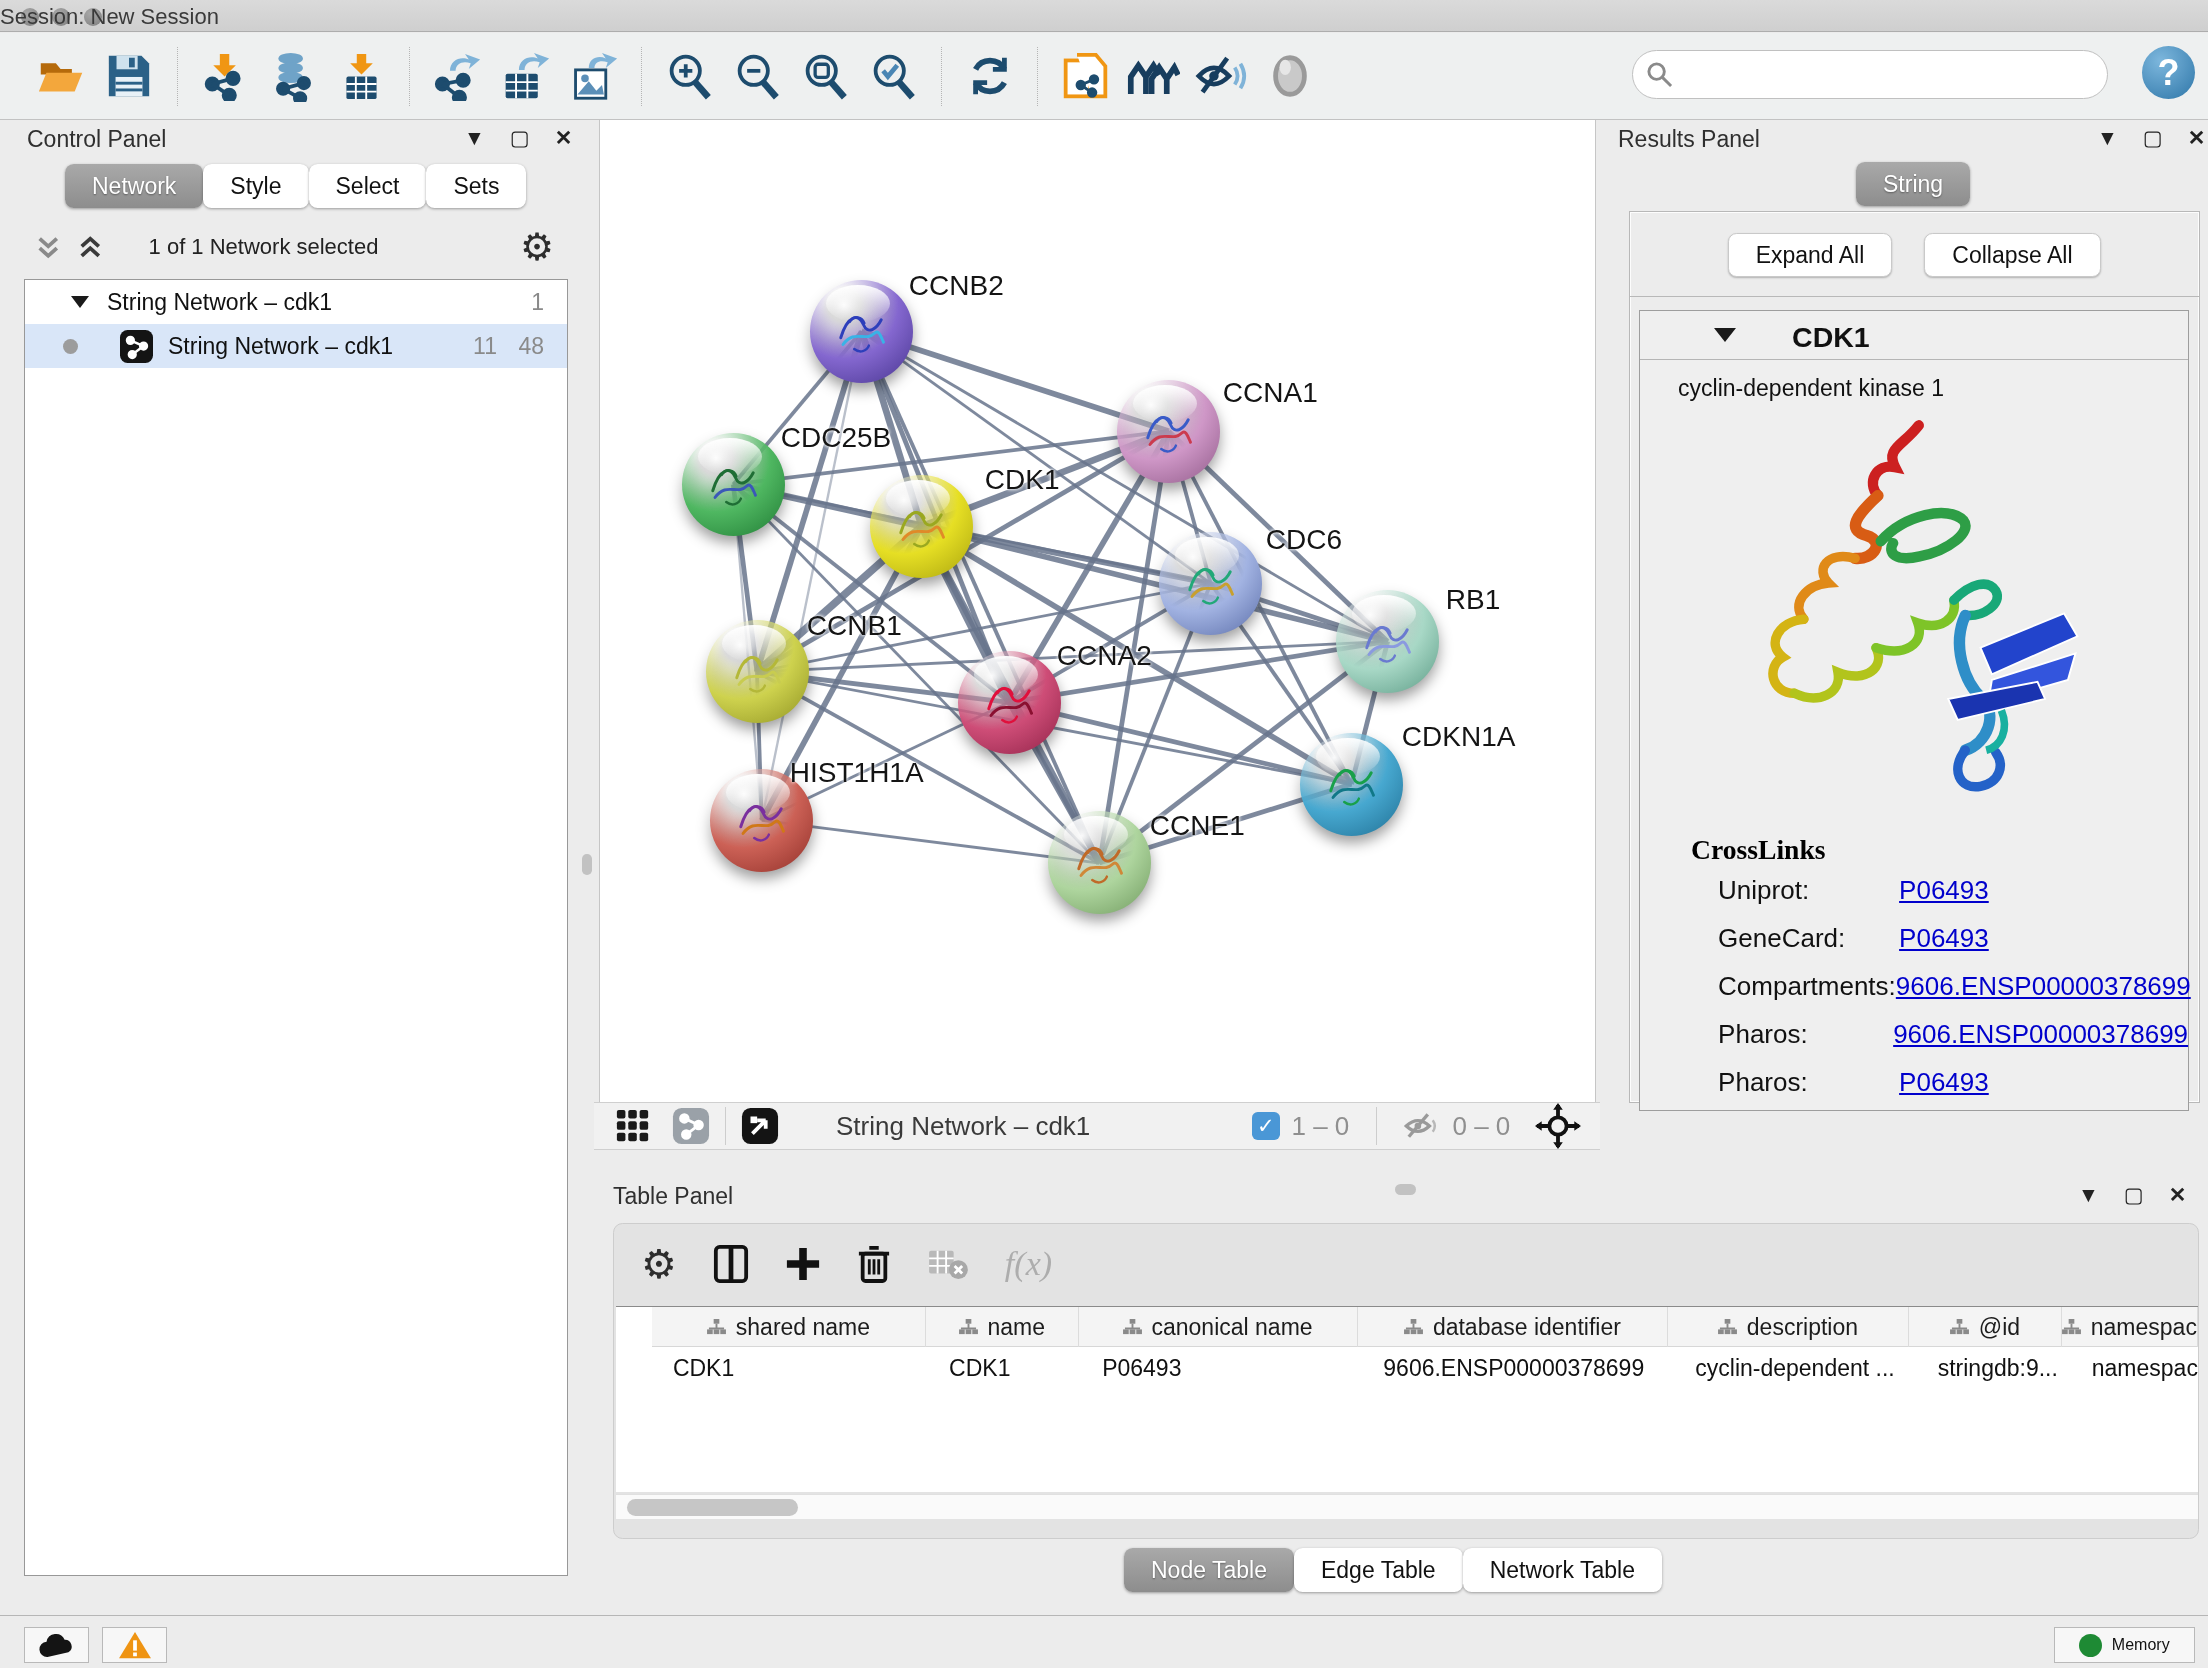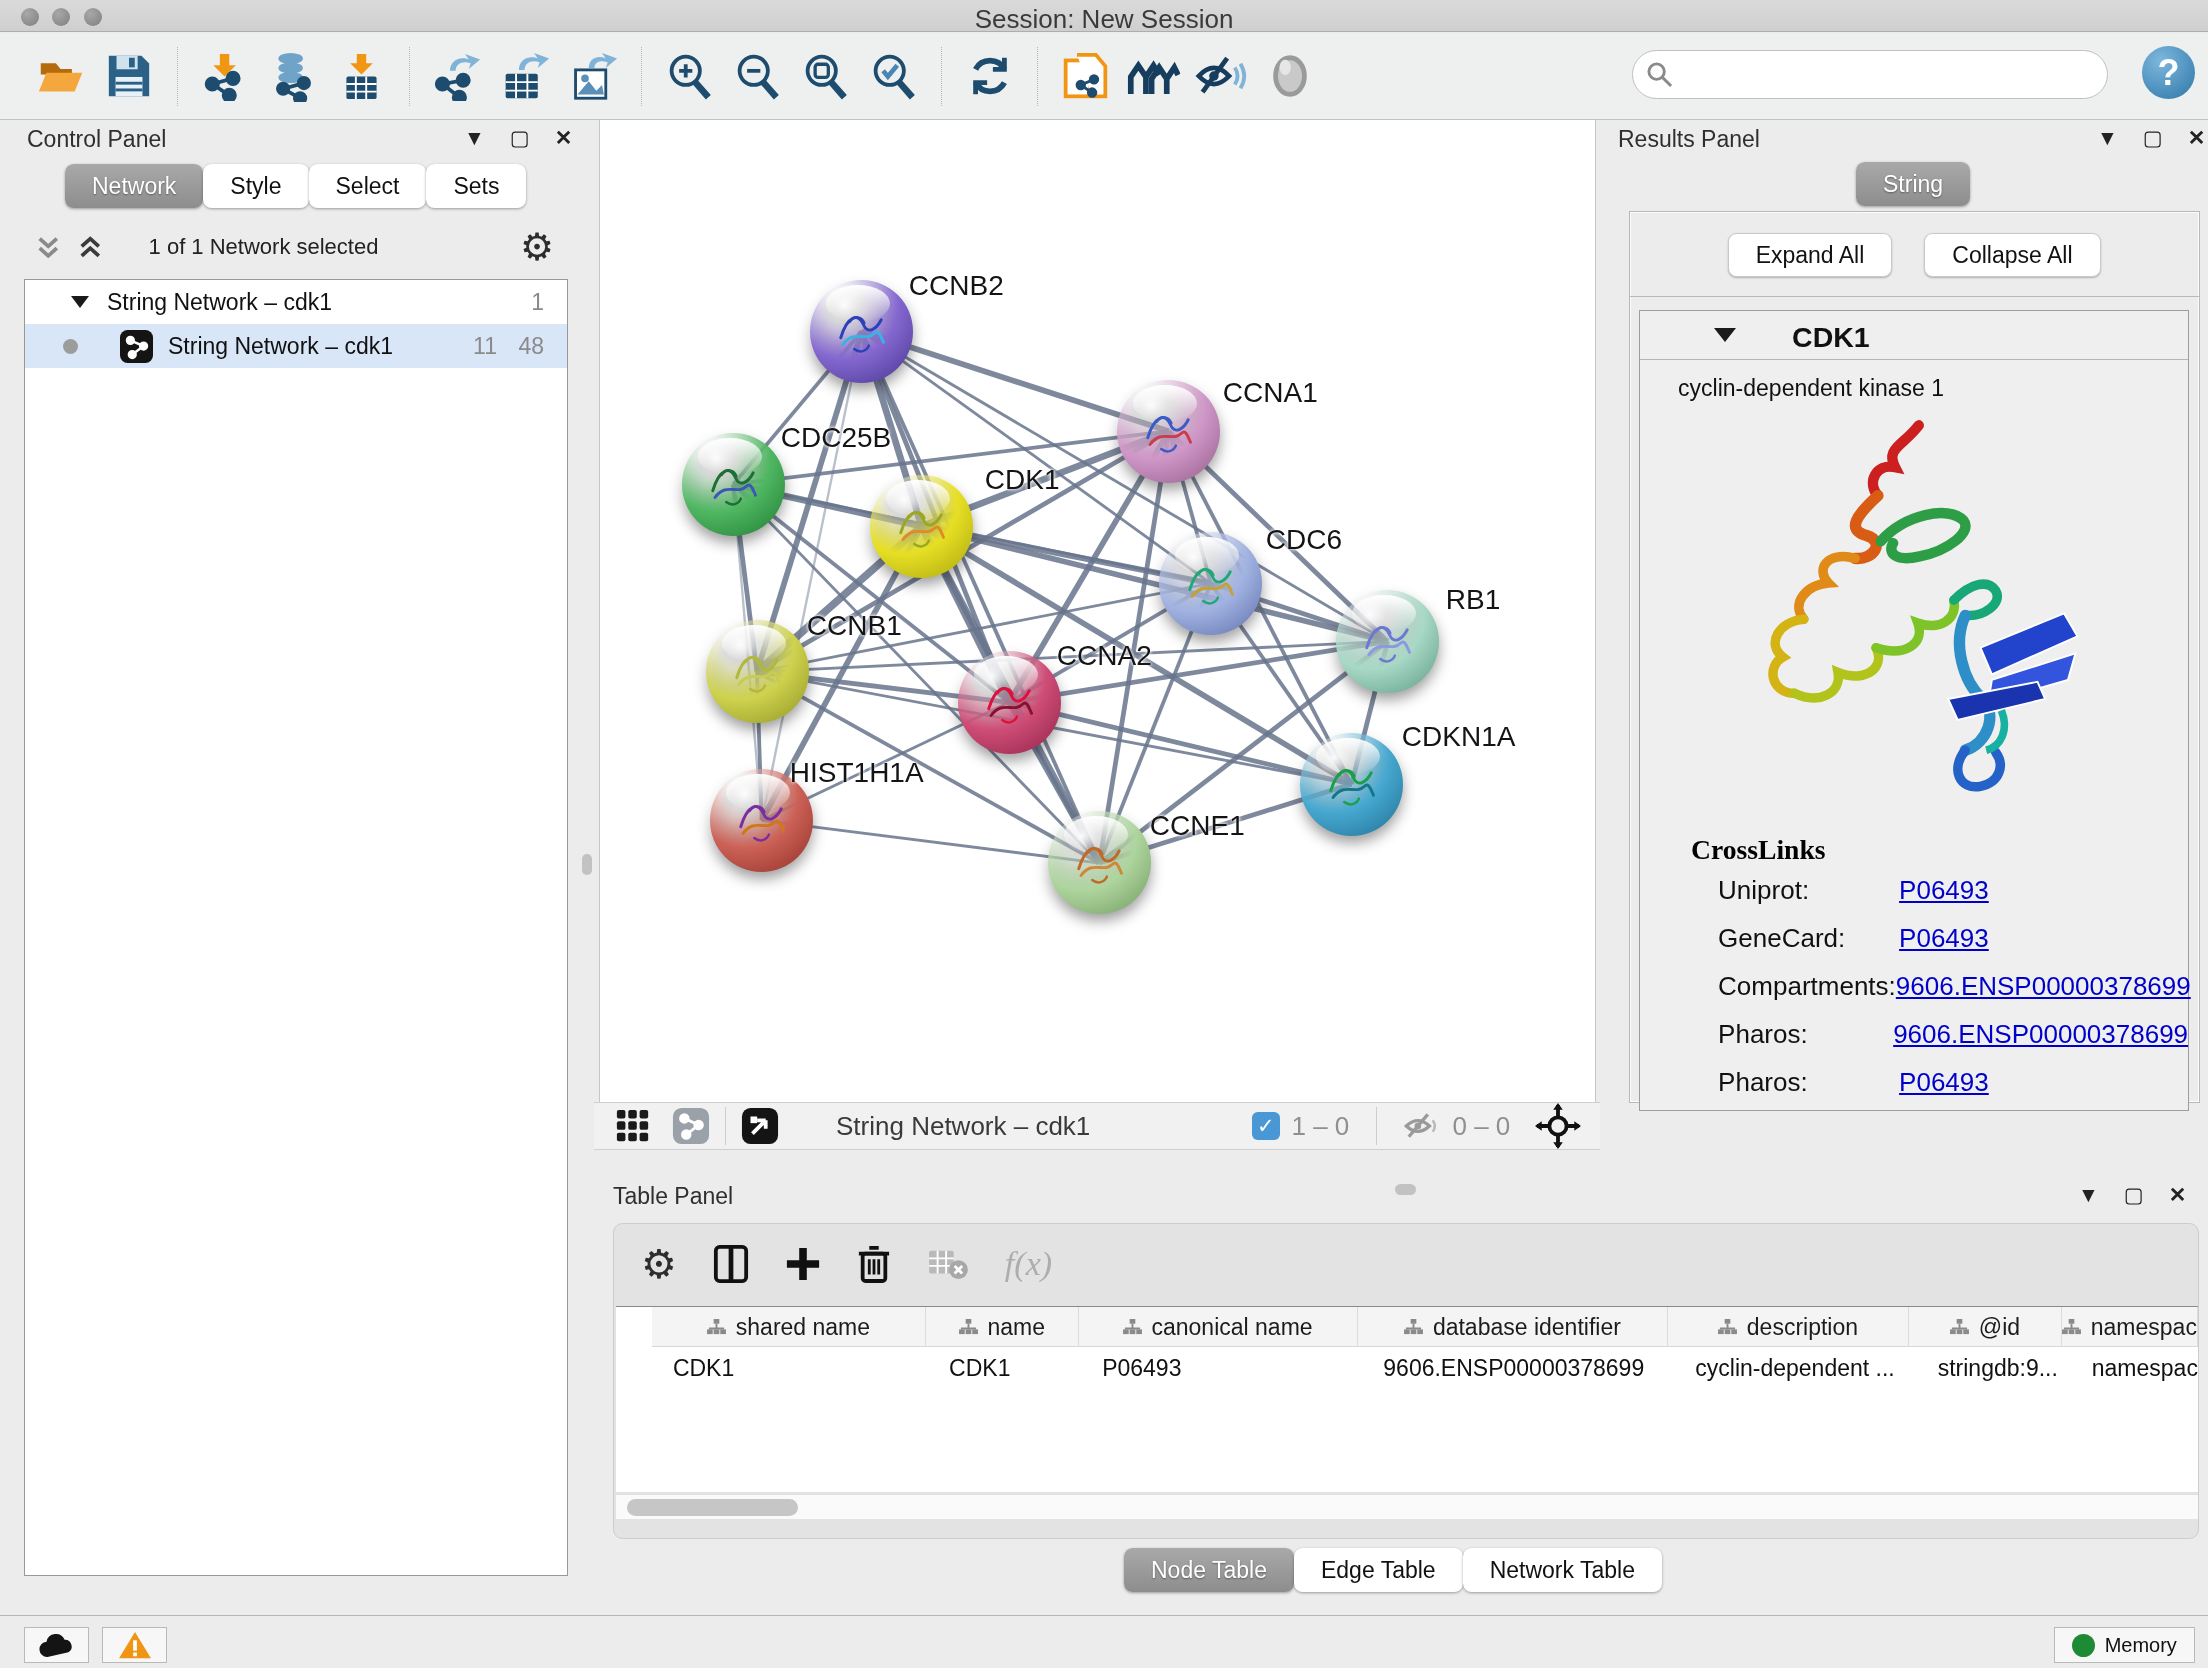--- a/index.html
+++ b/index.html
@@ -4,22 +4,22 @@
 <style>
   html,body{margin:0;padding:0;background:#9b9b9b;}
   *{box-sizing:border-box;font-family:"Liberation Sans",sans-serif;}
   #app{position:relative;width:2208px;height:1668px;background:#ececec;overflow:hidden;}
 
   
   #titlebar{position:absolute;left:0;top:0;width:2208px;height:32px;
     background:linear-gradient(#dadada,#cfcfcf);border-bottom:1px solid #adadad;}
   .tl-dot{position:absolute;top:7.6px;width:18px;height:18px;border-radius:50%;
     background:radial-gradient(circle at 35% 30%,#a8a8a8,#7e7e7e);}
-  #win-title{position:absolute;left:0;right:0;top:3.8px;text-align:center;
-    font-size:26px;color:#3a3a3a;}
+  #win-title{position:absolute;left:0;right:0;top:3.8px;text-align:left;
+    font-size:22px;color:#3a3a3a;}
 
   
   #toolbar{position:absolute;left:0;top:33px;width:2208px;height:87px;
     background:#eef0f0;border-bottom:1px solid #c2c2c2;display:flex;align-items:center;}
   .tb-icon{width:53px;height:53px;display:flex;align-items:center;justify-content:center;margin:0 7.6px;}
   .tb-sep{width:0;height:59px;border-left:1.9px dotted #b5b5b5;margin:0 13.3px;}
   #search-wrap{position:absolute;left:1632px;top:17px;width:476px;height:49px;background:#fff;
     border:1px solid #c0c0c0;border-radius:25px;display:flex;align-items:center;padding-left:13.3px;}
   #search-input{border:none;outline:none;flex:1;font-size:23px;background:transparent;margin-left:7.6px;}
   #help-btn{position:absolute;left:2142px;top:13.3px;width:53px;height:53px;border-radius:50%;
@@ -109,21 +109,21 @@
   .dcell{font-size:23px;color:#111;height:42px;display:flex;align-items:center;padding-left:21px;}
   .c0{width:278px}.c1{width:154px}.c2{width:283px}.c3{width:314px}.c4{width:244px}.c5{width:155px}.c6{flex:1}
   #tp-hscroll{position:absolute;left:1.9px;top:270px;width:1582px;height:25px;background:#fafafa;border-top:1px solid #e0e0e0;}
   #tp-thumb{position:absolute;left:11.4px;top:3.8px;width:171px;height:17px;border-radius:8.6px;background:#c6c6c6;}
   #tp-tabs{position:absolute;left:530px;top:348px;display:flex;}
 
   
   #statusbar{position:absolute;left:0;top:1615px;width:2208px;height:53px;background:#ececec;border-top:1.9px solid #b6b6b6;}
   .sb-btn{position:absolute;top:11.4px;height:36px;background:#f7f7f7;border:1.9px solid #b9b9b9;
     display:flex;align-items:center;justify-content:center;}
-  #memory-btn{left:2054px;width:141px;font-size:20px;color:#111;gap:9.5px;}
+  #memory-btn{left:2054px;width:141px;font-size:16px;color:#111;gap:9.5px;}
   .green-dot{width:23px;height:23px;border-radius:50%;background:#1e8a34;}
 </style>
 </head>
 <body>
 
 <div id="app">
 
   <div id="titlebar">
     <div class="tl-dot" style="left:21px"></div>
     <div class="tl-dot" style="left:52px"></div>

